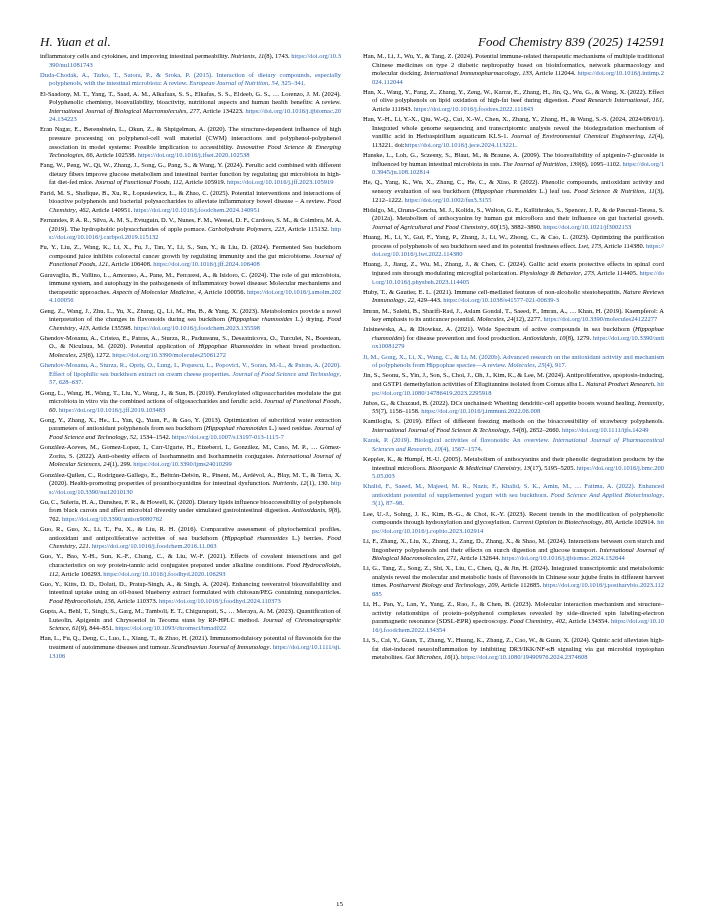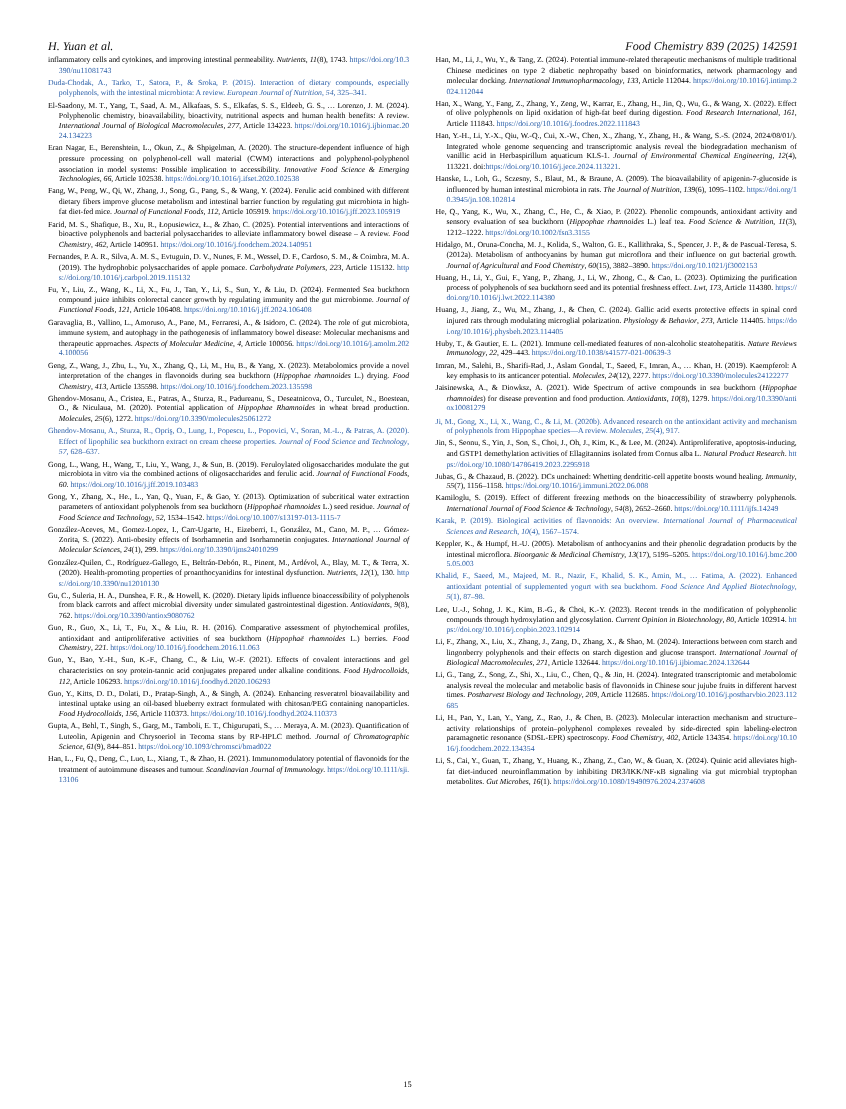--- a/index.html
+++ b/index.html
@@ -18,21 +18,21 @@
   .page {
     width: 705px;
     height: 924px;
     position: relative;
     box-sizing: border-box;
     padding: 34px 40px 24px 40px;
   }
   .runhead {
     display: flex;
     justify-content: space-between;
-    font-size: 10px;
+    font-size: 13px;
     font-family: "Liberation Serif", serif;
     color: #111;
     margin-bottom: 2px;
   }
   .runhead .left { font-style: italic; }
   .runhead .right { font-style: italic; }
   .columns {
     display: flex;
     gap: 22px;
     align-items: flex-start;

